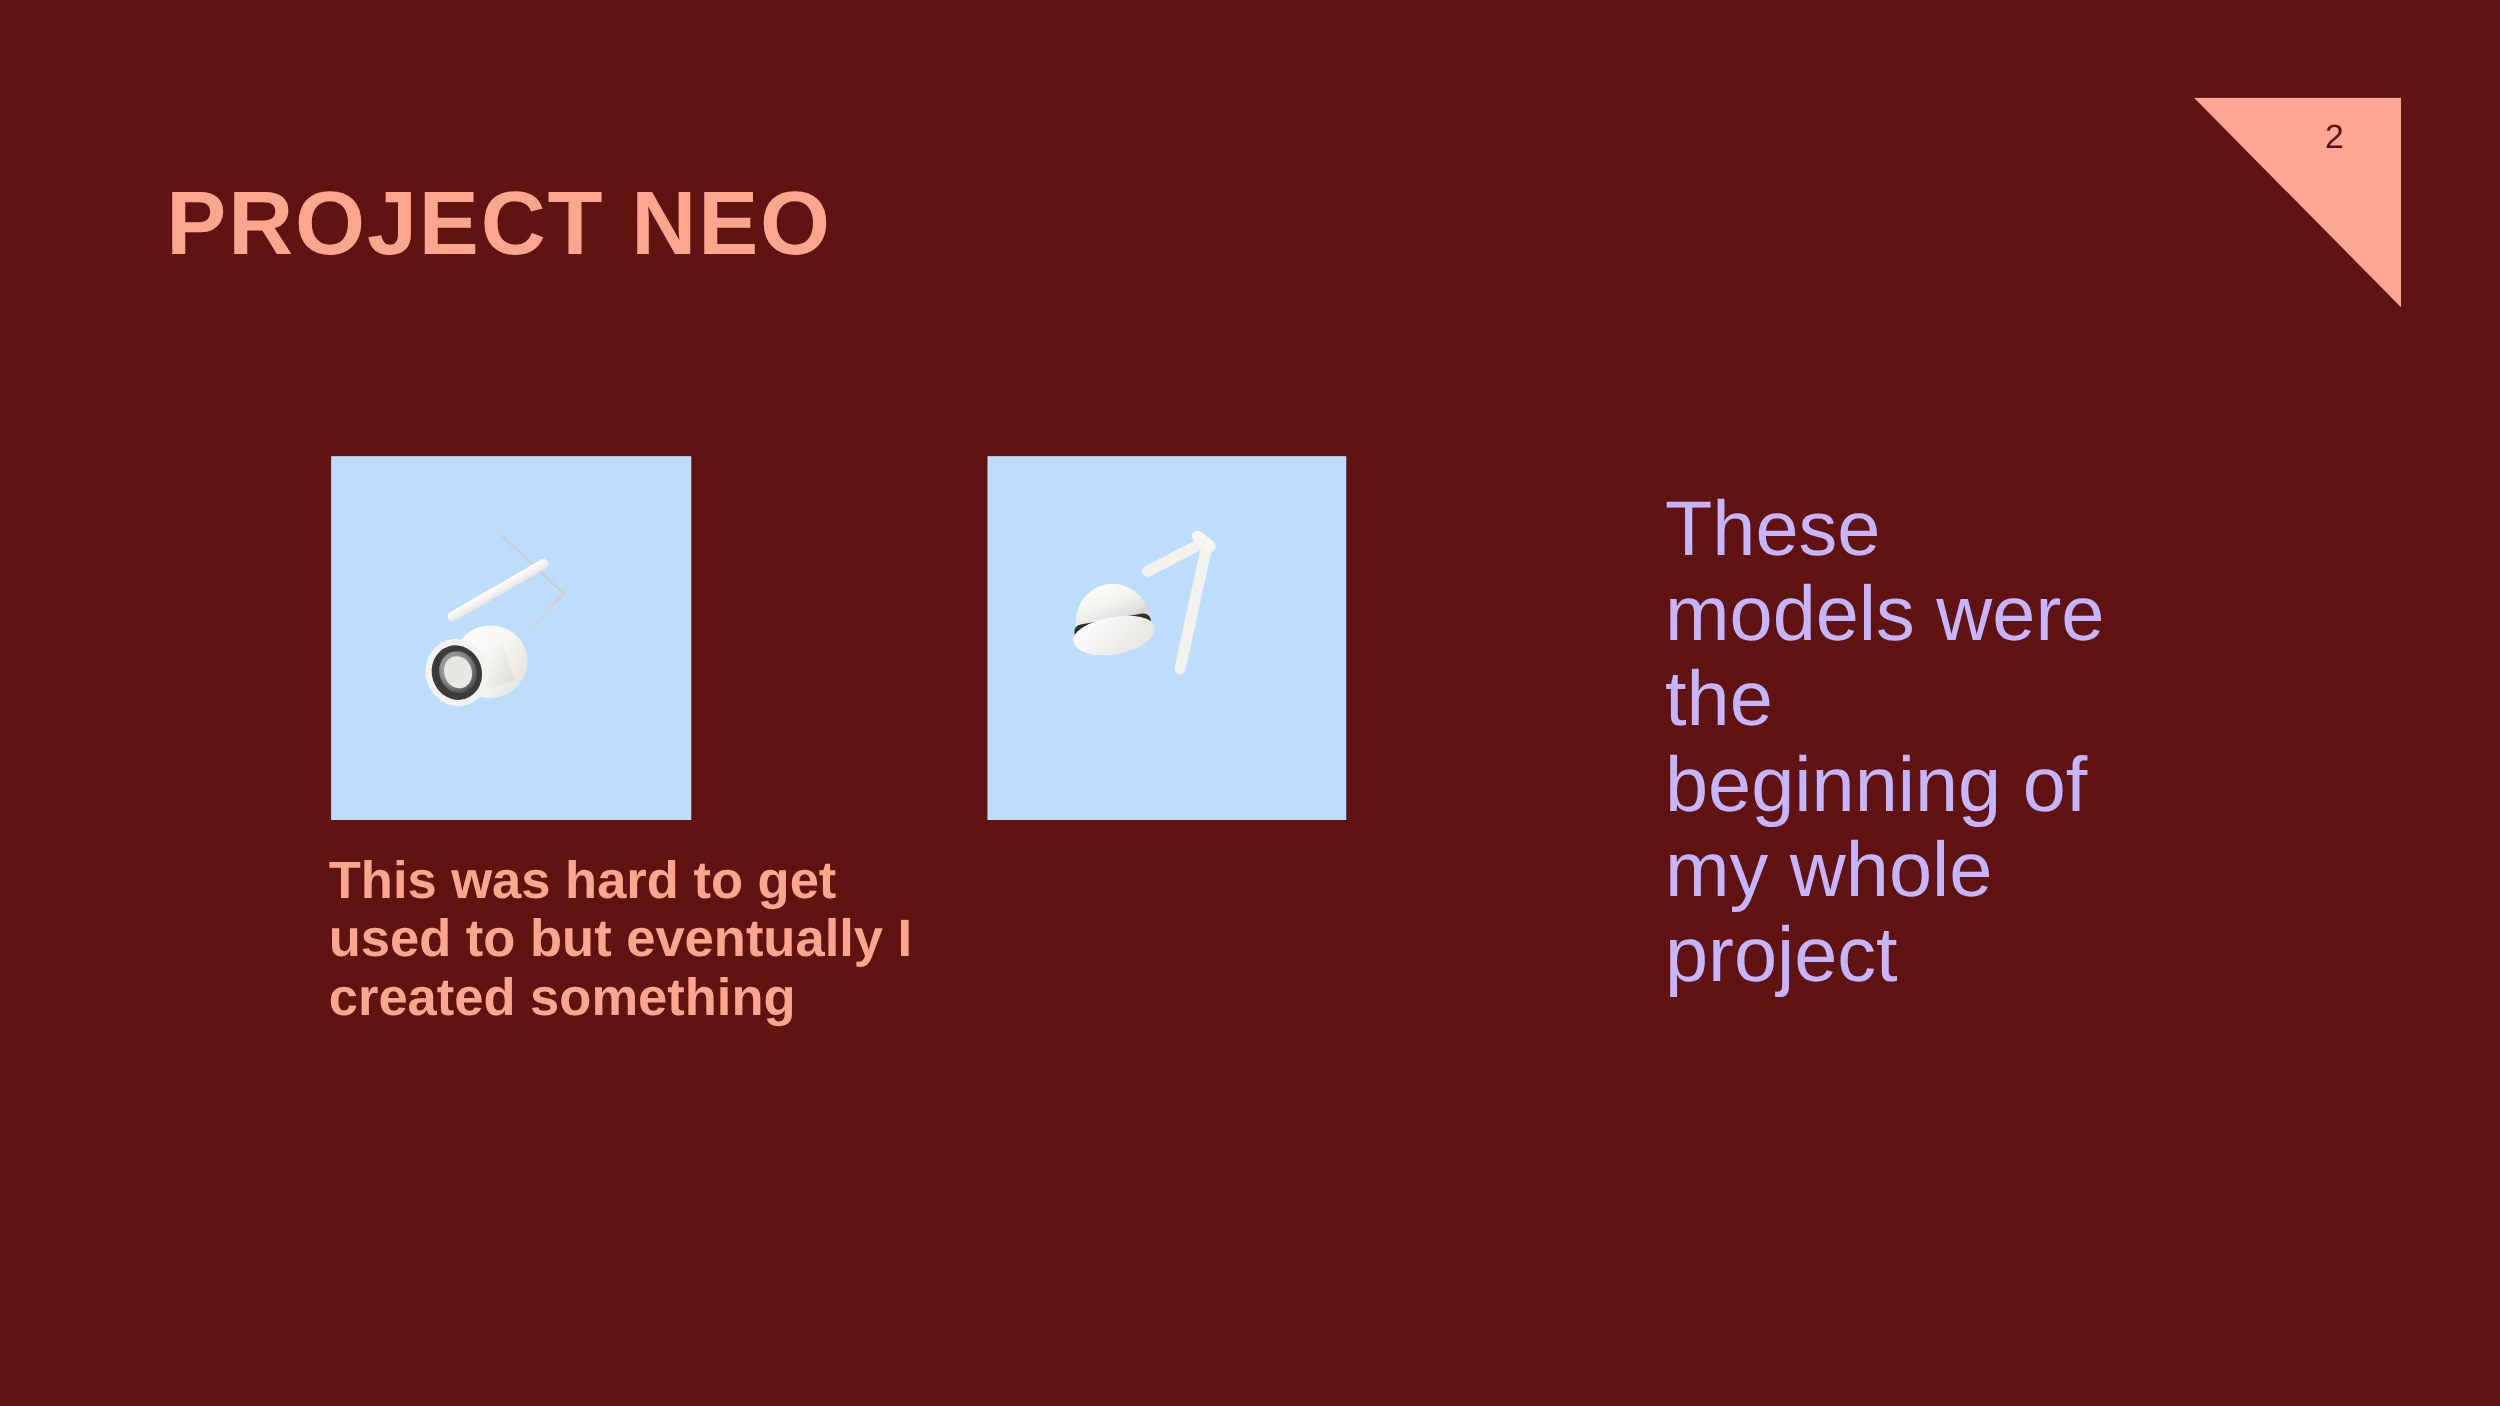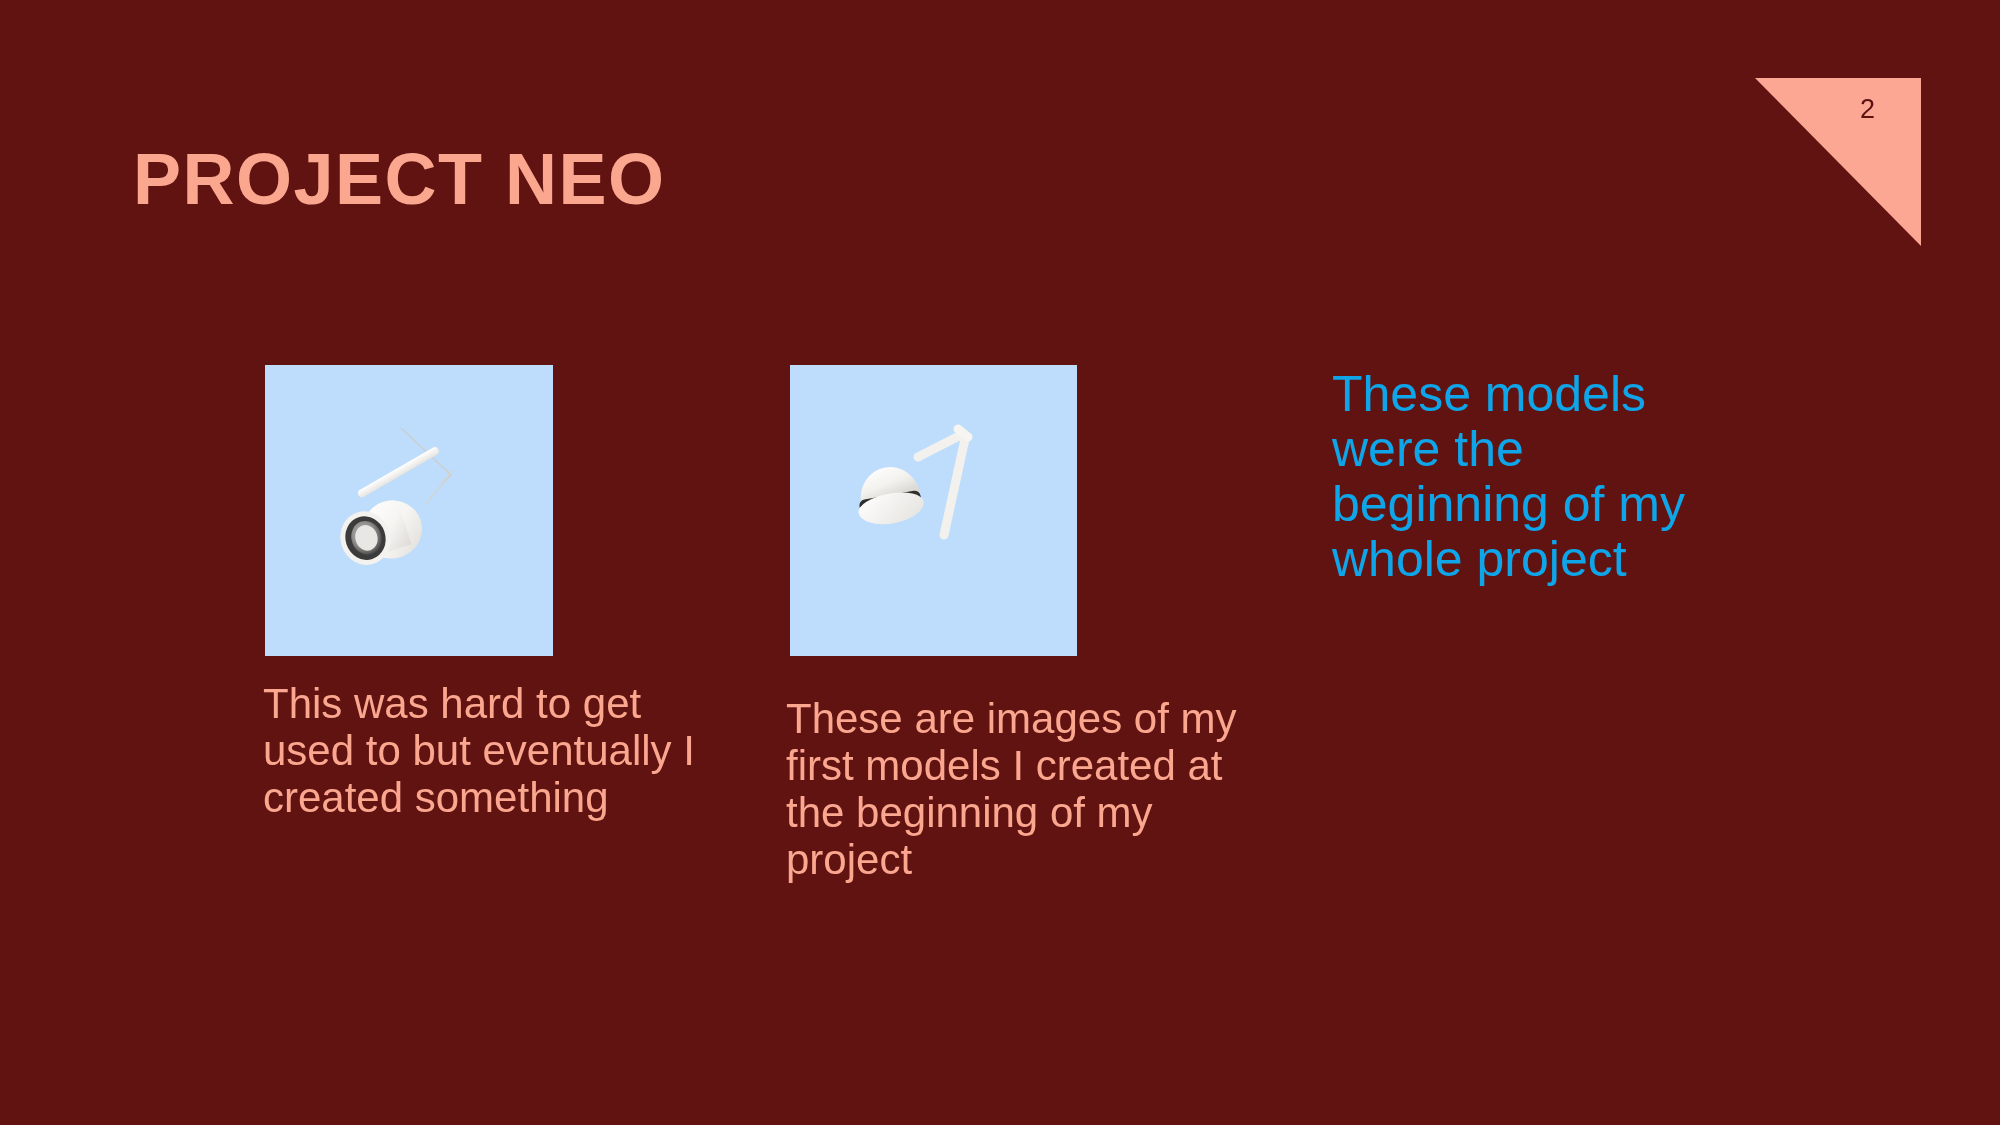--- a/index.html
+++ b/index.html
@@ -65,43 +65,43 @@
   }
   .thumb.one { left: 265px; top: 365px; width: 288px; height: 291px; }
   .thumb.two { left: 790px; top: 365px; width: 287px; height: 291px; }
 
   .thumb svg { display: block; width: 100%; height: 100%; }
 
   
   .caption {
     position: absolute;
     color: #fba78f;
-    font-weight: 400;
+    font-weight: 700;
   }
   .caption.one {
     left: 263px;
     top: 680px;
     width: 480px;
     font-size: 42px;
     line-height: 1.12;
   }
   .caption.two {
     left: 786px;
     top: 695px;
     width: 460px;
     font-size: 42px;
     line-height: 1.12;
   }
   .sidenote {
     position: absolute;
     left: 1332px;
-    top: 367px;
+    top: 390px;
     width: 360px;
-    color: #0ea5e9;
-    font-size: 50px;
+    color: #c4b5fd;
+    font-size: 62px;
     line-height: 1.1;
     font-weight: 400;
   }
 </style>
 </head>
 <body>
 
 <div class="slide">
 
   <div class="corner-flag">
@@ -170,17 +170,16 @@
       <g transform="rotate(-10 100 130)">
         <path d="M70 134 A30 32 0 0 1 130 134 Z" fill="url(#g2a)"></path>
         <rect x="68" y="130" width="62" height="14" rx="6" fill="#2f2f2f"></rect>
         <path d="M66 142 A32 16 0 0 0 132 142 A32 13 0 0 0 66 142 Z" fill="url(#g2b)"></path>
       </g>
     </svg>
   </div>
 
   <div class="caption one">This was hard to get used to but eventually I created something</div>
 
-  <div class="caption two">These are images of my first models I created at the beginning of my project</div>
 
   <div class="sidenote">These models were the beginning of my whole project</div>
 
 </div>
 
 </body></html>

